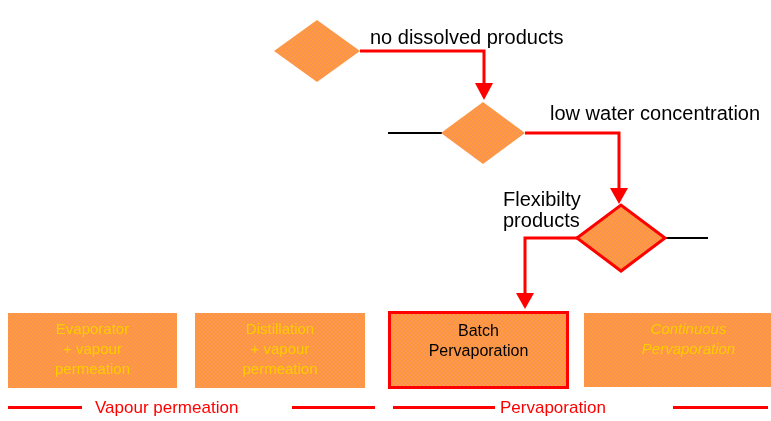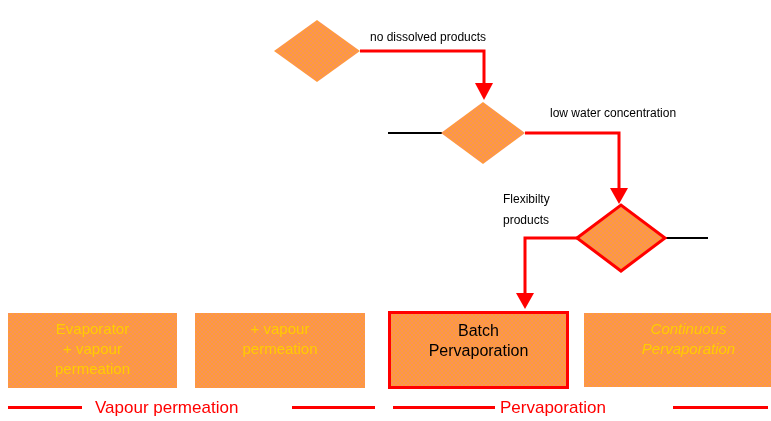--- a/index.html
+++ b/index.html
@@ -7,21 +7,21 @@
     position:relative;
     width:771px;height:421px;
     background:#ffffff;
     font-family:"Liberation Sans",sans-serif;
     overflow:hidden;
   }
   #flow-svg{position:absolute;left:0;top:0;}
   .label{
     position:absolute;
     color:#000000;
-    font-size:12px;
+    font-size:20px;
     line-height:21px;
     white-space:nowrap;
   }
   .outcome-box{
     position:absolute;
     box-sizing:border-box;
     text-align:center;
     font-size:15px;
     line-height:20px;
     padding-top:6px;
@@ -86,20 +86,21 @@
     <span style="display:block">products</span>
   </div>
 
   <div class="outcome-box yellow-text" style="left:8px;top:313px;width:169px;height:75px;">
     <span>Evaporator</span>
     <span>+ vapour</span>
     <span>permeation</span>
   </div>
 
   <div class="outcome-box yellow-text" style="left:195px;top:313px;width:170px;height:75px;">
+    <span>Distillation</span>
     <span>+ vapour</span>
     <span>permeation</span>
   </div>
 
   <div class="outcome-box black-text highlight" style="left:388px;top:311px;width:181px;height:78px;font-size:16px;padding-top:7px;">
     <span>Batch</span>
     <span>Pervaporation</span>
   </div>
 
   <div class="outcome-box yellow-text" style="left:584px;top:313px;width:209px;height:74px;font-style:italic;">

